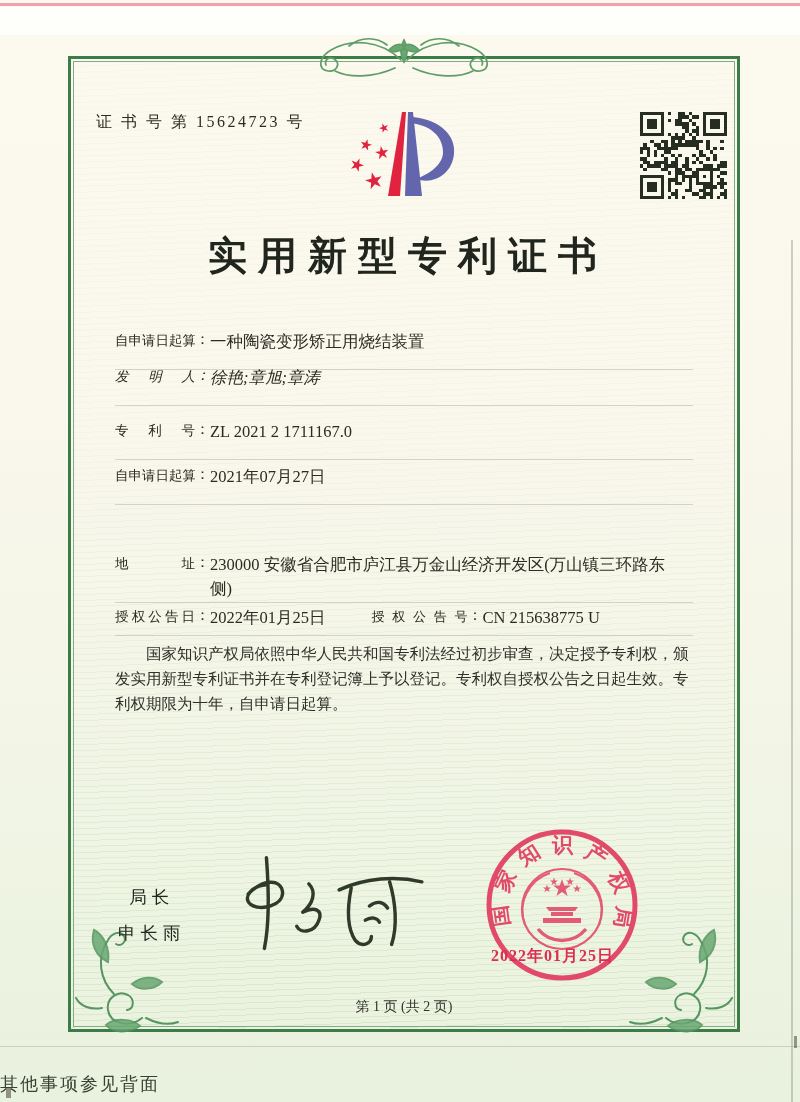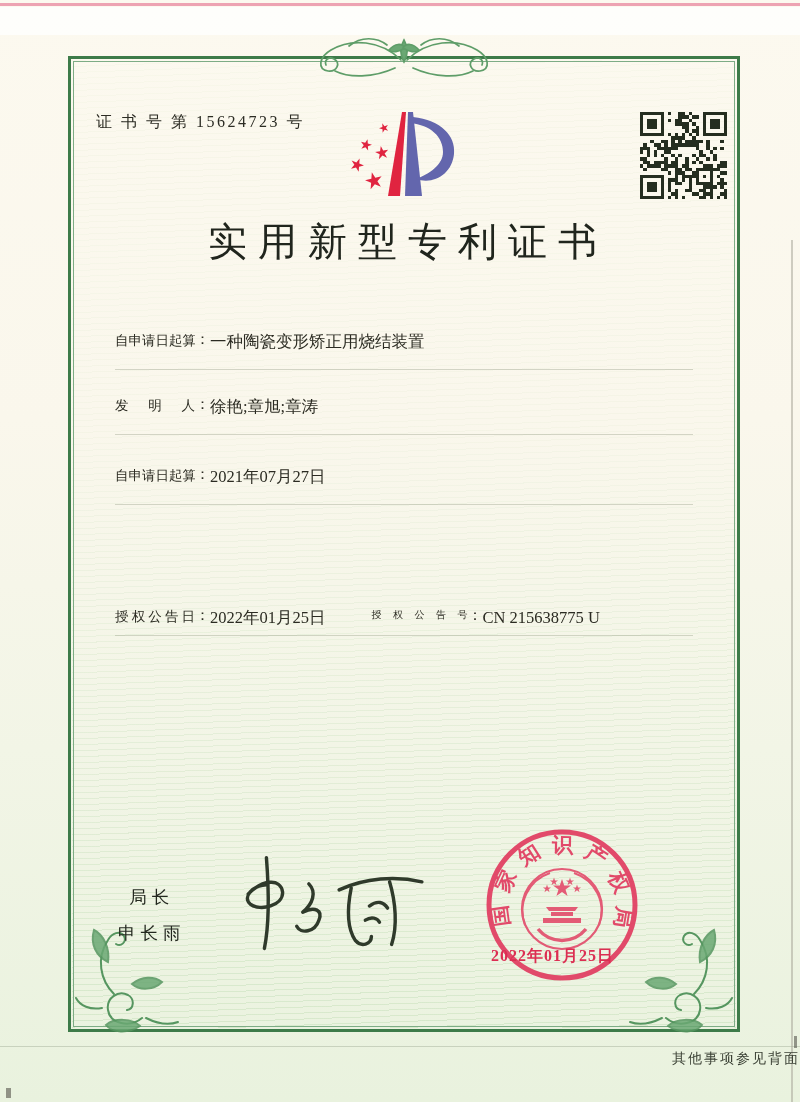--- a/index.html
+++ b/index.html
@@ -23,48 +23,48 @@
 
   .ornament{position:absolute;pointer-events:none;}
   .orn-top{left:289px;top:34px;width:230px;height:46px;}
   .orn-bl{left:44px;top:918px;width:136px;height:118px;}
   .orn-br{left:628px;top:918px;width:136px;height:118px;transform:scaleX(-1);}
 
   .cert-no{position:absolute;left:96px;top:112px;font-size:16px;letter-spacing:2.5px;color:#2c2c24;text-align:right;}
   .logo{position:absolute;left:338px;top:108px;width:132px;height:100px;}
   .qr{position:absolute;left:640px;top:112px;width:87px;height:87px;}
 
-  .title{position:absolute;left:68px;top:215px;width:672px;text-align:center;
-         font-size:39px;font-weight:400;letter-spacing:11px;padding-left:8px;box-sizing:border-box;color:#20251d;}
+  .title{position:absolute;left:68px;top:229px;width:672px;text-align:center;
+         font-size:39px;font-weight:700;letter-spacing:11px;padding-left:8px;box-sizing:border-box;color:#20251d;}
 
   .row{position:absolute;left:115px;width:578px;border-bottom:1px solid rgba(130,140,115,0.32);
        font-size:16.5px;color:#2b2b22;box-sizing:border-box;}
   .lbl{display:inline-block;width:80px;font-size:13.5px;text-align:justify;text-align-last:justify;
        vertical-align:top;padding-top:2px;white-space:nowrap;overflow:hidden;}
   .colon{display:inline-block;vertical-align:top;font-size:15px;}
   .val{display:inline-block;max-width:468px;vertical-align:top;line-height:24px;}
-  .lbl2{display:inline-block;width:96px;font-size:10px;text-align:justify;text-align-last:justify;
+  .lbl2{display:inline-block;width:96px;font-size:13px;text-align:justify;text-align-last:justify;
         vertical-align:top;padding-top:2px;white-space:nowrap;}
-  .r1{top:330px;height:40px;} .r2{top:395px;height:40px;} .r3{top:420px;height:40px;}
+  .r1{top:330px;height:40px;} .r2{top:366px;height:40px;font-style:italic;} .r3{top:420px;height:40px;}
   .r4{top:465px;height:40px;} .r5{top:510px;height:40px;} .r6{top:553px;height:50px;}
   .r7{top:606px;height:30px;border-bottom:1px solid rgba(130,140,115,0.32);}
   .grant2{margin-left:46px;}
 
   .paras{position:absolute;left:115px;top:641px;width:578px;font-size:15.5px;line-height:25px;color:#30302a;}
   .paras p{margin:0;text-indent:2em;}
 
   .signer{position:absolute;left:118px;top:879px;font-size:17.5px;letter-spacing:5px;color:#23281f;line-height:36px;text-align:center;}
   .signature{position:absolute;left:222px;top:848px;width:212px;height:104px;}
 
   .seal{position:absolute;left:479px;top:822px;width:166px;height:166px;opacity:.92;}
   .seal-date{position:absolute;left:491px;top:946px;width:170px;font-size:16px;font-weight:bold;
              color:#dc2e52;letter-spacing:1px;}
 
   .page-info{position:absolute;left:68px;top:998px;width:672px;text-align:center;font-size:14px;color:#33332b;}
-  .back-note{position:absolute;left:0;top:1050px;width:100%;text-align:right;font-size:14px;
+  .back-note{position:absolute;left:0;top:1072px;width:100%;text-align:left;font-size:18px;
              letter-spacing:2px;color:#3a4034;}
 </style>
 </head>
 <body>
 
 <div class="page">
 
   <div class="top-pink-line"></div>
   <div class="top-white-band"></div>
   <div class="edge-right"></div>
@@ -139,28 +139,35 @@
     </svg>
 
   <div class="title">实用新型专利证书</div>
 
   <div class="row r1">
     <span class="lbl">自申请日起算</span><span class="colon">：</span><span class="val">一种陶瓷变形矫正用烧结装置</span>
   </div>
   <div class="row r2">
     <span class="lbl">发　明　人</span><span class="colon">：</span><span class="val">徐艳;章旭;章涛</span>
   </div>
+  <div class="row r3">
+    <span class="lbl">专　利　号</span><span class="colon">：</span><span class="val">ZL 2021 2 1711167.0</span>
+  </div>
   <div class="row r4">
     <span class="lbl">自申请日起算</span><span class="colon">：</span><span class="val">2021年07月27日</span>
   </div>
+  <div class="row r6">
+    <span class="lbl">地　　　址</span><span class="colon">：</span><span class="val">230000 安徽省合肥市庐江县万金山经济开发区(万山镇三环路东侧)</span>
+  </div>
   <div class="row r7">
     <span class="lbl">授权公告日</span><span class="colon">：</span><span class="val">2022年01月25日</span><span class="lbl2 grant2">授 权 公 告 号</span><span class="colon">：</span><span class="val">CN 215638775 U</span>
   </div>
 
   <div class="paras">
+    <p>国家知识产权局依照中华人民共和国专利法经过初步审查，决定授予专利权，颁发实用新型专利证书并在专利登记簿上予以登记。专利权自授权公告之日起生效。专利权期限为十年，自申请日起算。</p>
   </div>
 
   <div class="signer">
     <div>局长</div>
     <div>申长雨</div>
   </div>
 
   <svg class="signature" viewBox="0 0 210 100">
     <g stroke="#2f3a2b" stroke-width="3.4" fill="none" stroke-linecap="round" stroke-linejoin="round">
       <path d="M26,44 C40,30 58,28 60,42 C61,55 38,62 28,54 C20,47 30,36 44,35"></path>
@@ -197,15 +204,16 @@
           <path d="M-19,9 L19,9 L19,14 L-19,14 Z"></path>
         </g>
         <path d="M-24,20 A31,31 0 0 0 24,20" fill="none" stroke-width="3.5"></path>
         <path d="M-37,16 A40,40 0 0 1 -12,-36" fill="none" stroke-width="2"></path>
         <path d="M37,16 A40,40 0 0 0 12,-36" fill="none" stroke-width="2"></path>
       </g>
     </g>
   </svg>
   <div class="seal-date">2022年01月25日</div>
 
+  <div class="page-info">第 1 页 (共 2 页)</div>
   <div class="back-note">其他事项参见背面</div>
 
 </div>
 
 </body></html>

